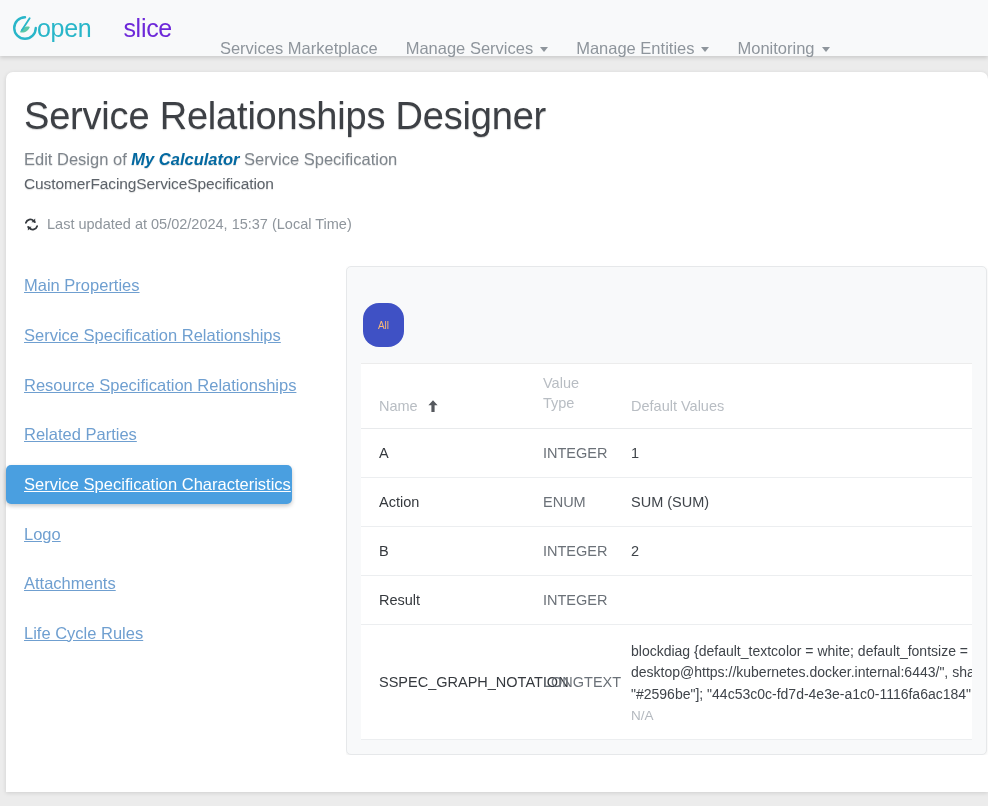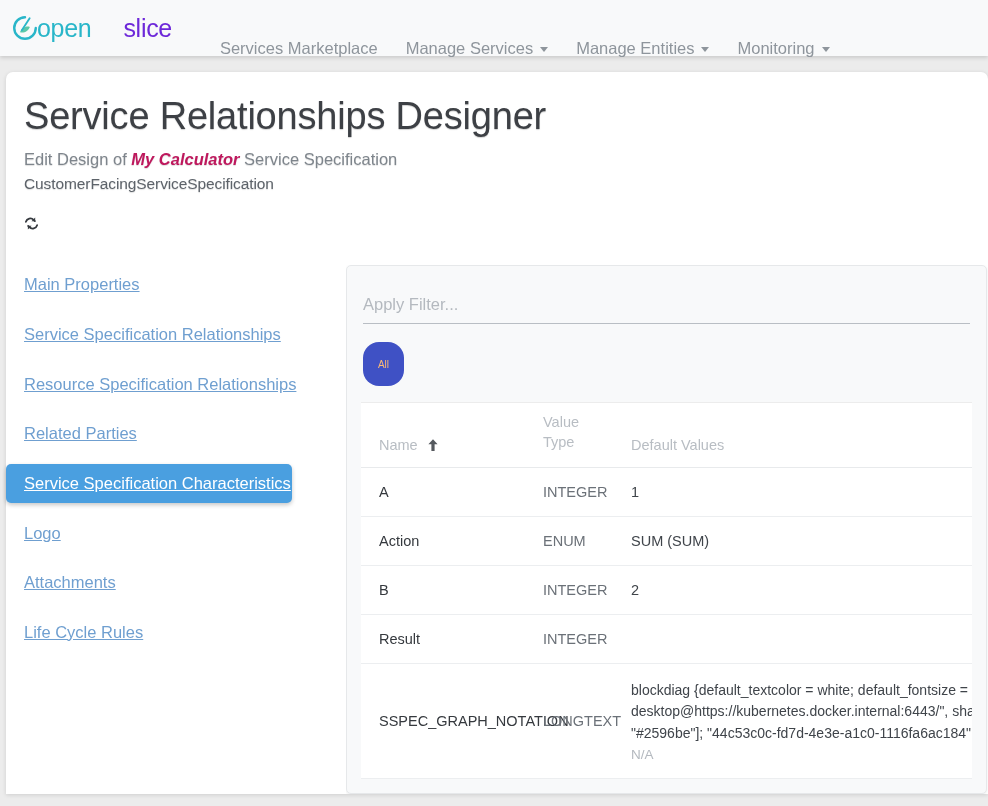--- a/index.html
+++ b/index.html
@@ -88,21 +88,21 @@
     line-height: 1.18;
     text-shadow: 0 1px 1px rgba(0,0,0,0.18);
   }
   .subtitle {
     font-size: 16.5px;
     color: #7e858c;
     padding: 8px 0 0 18px;
     line-height: 1.55;
     text-shadow: 0 1px 1px rgba(0,0,0,0.13);
   }
-  .subtitle .emph { font-style: italic; font-weight: bold; color: #be185d; margin-top: 31px; }
+  .subtitle .emph { font-style: italic; font-weight: bold; color: #0369a1; margin-top: 31px; }
   .subtitle .spectype {
     display: block;
     font-size: 15.5px;
     color: #5d636a;
     letter-spacing: -0.1px;
   }
   .updated {
     font-size: 14.5px;
     color: #8e959c;
     padding: 20px 0 0 18px;
@@ -277,20 +277,21 @@
     </div>
 
     <div class="updated">
       <span>
         <svg class="sync-icon" viewBox="0 0 16 16" aria-hidden="true">
           <path d="M2 6.2a5 5 0 0 1 8.3-2.1l1.3 1.3M14 9.8a5 5 0 0 1-8.3 2.1L4.4 10.6" fill="none" stroke="#35393e" stroke-width="1.9" stroke-linecap="round"></path>
           <path d="M11.9 1.5v4h-4z" fill="#35393e"></path>
           <path d="M4.1 14.5v-4h4z" fill="#35393e"></path>
         </svg>
       </span>
+      <span>Last updated at 05/02/2024, 15:37 (Local Time)</span>
     </div>
 
     <div class="content">
 
       <nav class="sidebar">
         <a class="side-item" href="#">
           <span>Main Properties</span>
         </a>
         <a class="side-item" href="#">
           <span>Service Specification Relationships</span>
@@ -311,23 +312,20 @@
           <span>Attachments</span>
         </a>
         <a class="side-item" href="#">
           <span>Life Cycle Rules</span>
         </a>
       </nav>
 
       <div class="panel-wrap clip">
         <div class="panel">
 
-          <div class="filter-row">
-            <input class="filter-input" type="text" placeholder="Apply Filter..." style="">
-          </div>
 
           <div class="chip-row">
             <button class="chip">All</button>
           </div>
 
           <div class="table-scroll clip">
             <table class="chars">
               <thead>
                 <tr>
                   <th class="th-name">

